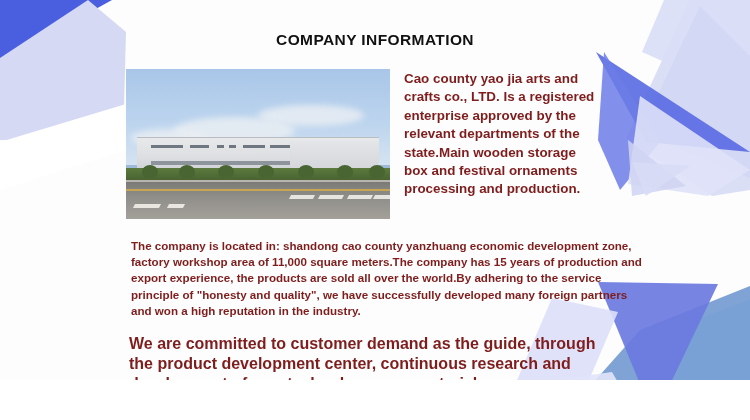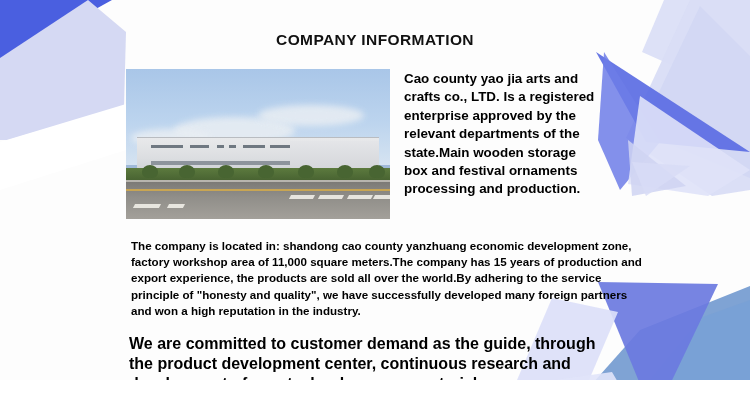--- a/index.html
+++ b/index.html
@@ -122,21 +122,21 @@
   .ph-curb {
     position: absolute;
     left: 0; top: 74%;
     width: 100%; height: 2px;
     background: #b8b5ae;
   }
 
   
   .body-text {
     position: absolute;
-    color: #000000;
+    color: #7f1d1d;
     font-weight: bold;
   }
   #intro-text {
     left: 404px;
     top: 70px;
     width: 198px;
     font-size: 13.4px;
     line-height: 18.4px;
   }
   #location-text {

